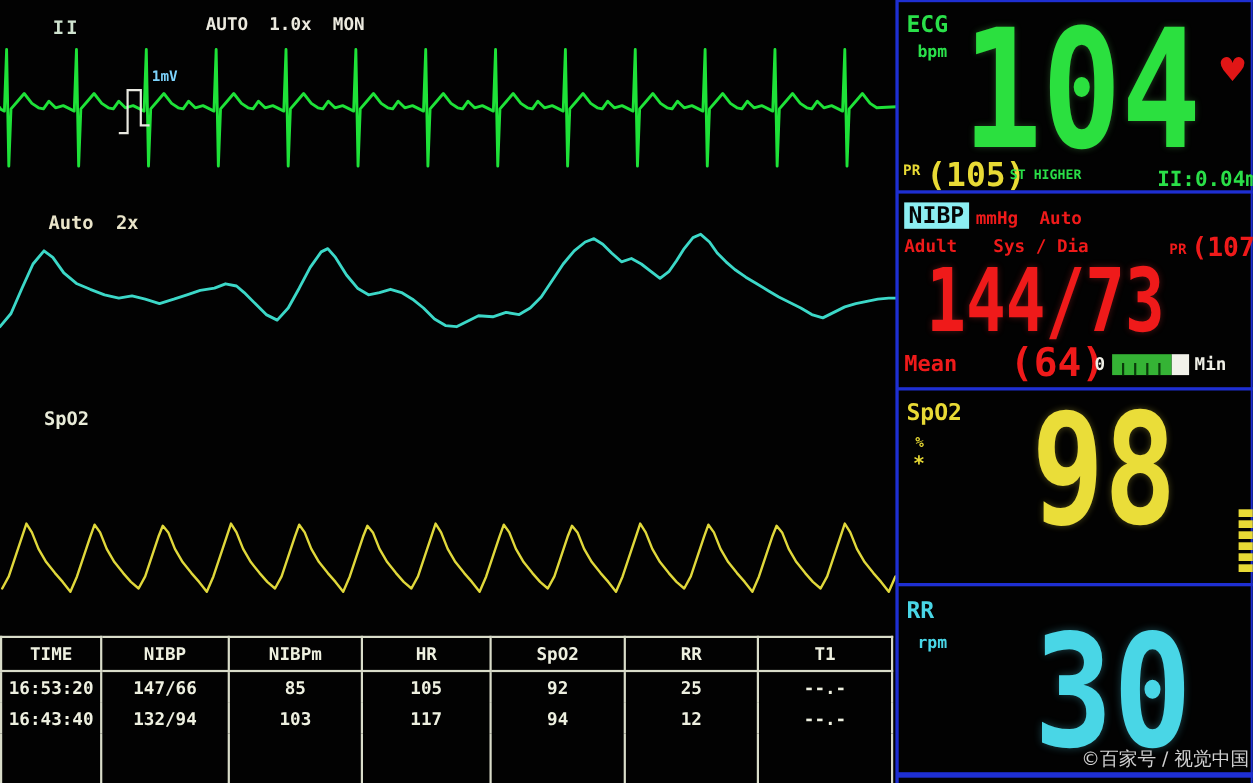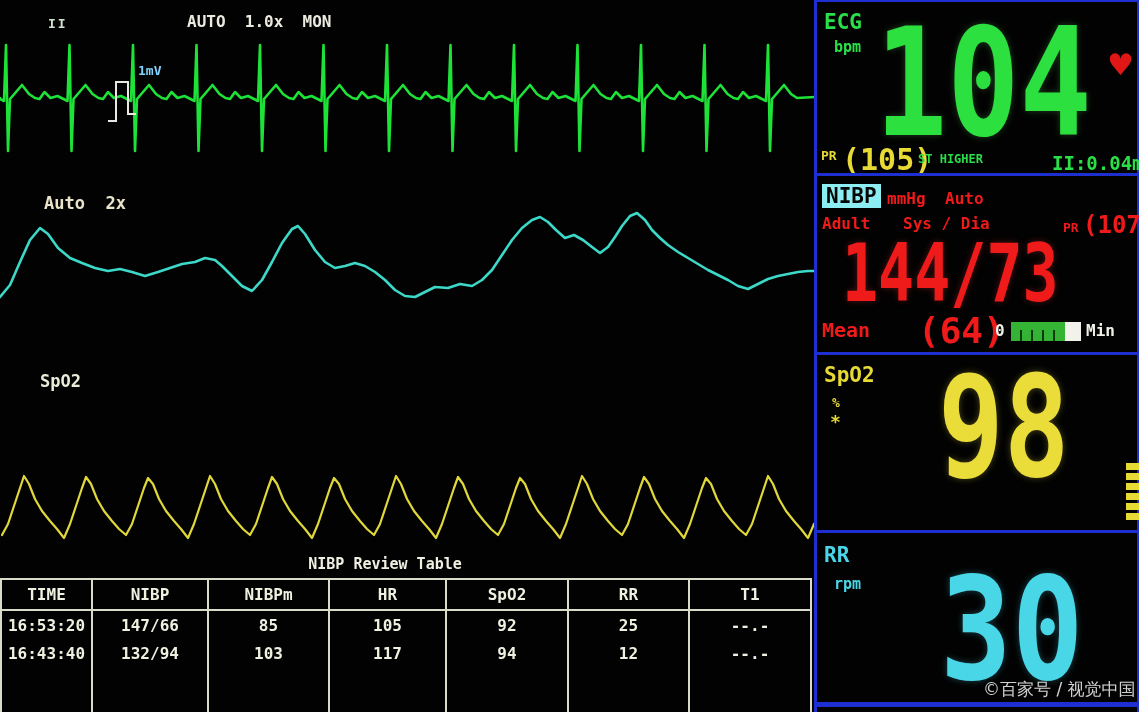--- a/index.html
+++ b/index.html
@@ -3,21 +3,21 @@
 <meta charset="utf-8">
 <style>
   html,body{margin:0;padding:0;background:#111;}
   #monitor{
     position:relative;width:1139px;height:712px;background:#020202;
     overflow:hidden;font-family:"DejaVu Sans Mono",monospace;
   }
   .abs{position:absolute;}
   .noselect{user-select:none;}
   
-  .lbl-lead{color:#cfe3cf;font-size:13px;font-weight:bold;letter-spacing:2px;}
+  .lbl-lead{color:#cfe3cf;font-size:17px;font-weight:bold;letter-spacing:2px;}
   .lbl-mode{color:#eceadf;font-size:16px;font-weight:bold;white-space:pre;}
   .lbl-cal{color:#7dd3fc;font-size:13px;font-weight:bold;}
   .lbl-resp{color:#e9e4c9;font-size:17px;font-weight:bold;white-space:pre;}
   .lbl-spo2w{color:#e9ecd9;font-size:17px;font-weight:bold;}
   
   .section{position:absolute;left:815px;width:352px;overflow:hidden;background:transparent;padding-left:20px;}
   .blue{background:#1e2fd2;position:absolute;}
   .p-title-g{color:#2ae04a;font-size:21px;font-weight:bold;}
   .p-unit-g{color:#2ae04a;font-size:15px;font-weight:bold;}
   .bignum{font-weight:bold;line-height:1;transform-origin:left top;text-shadow:0 0 8px rgba(120,255,120,.25);}
@@ -66,21 +66,20 @@
     <polyline fill="none" stroke="#e0d83b" stroke-width="2.2" stroke-linejoin="round" stroke-linecap="round" points="2,535 8,524 14,506 20,488 24,476 29,484 35,499 42,511 50,521 57,529 64,538 70,524 76,506 82,488 86,477 91,484 97,499 104,511 112,521 119,529 126,535 132,524 138,506 144,488 148,478 153,484 159,499 166,511 174,521 181,529 188,538 194,524 200,506 206,488 210,476 215,484 221,499 228,511 236,521 243,529 250,535 256,524 262,506 268,488 272,477 277,484 283,499 290,511 298,521 305,529 312,538 318,524 324,506 330,488 334,478 339,484 345,499 352,511 360,521 367,529 374,535 380,524 386,506 392,488 396,476 401,484 407,499 414,511 422,521 429,529 436,538 442,524 448,506 454,488 458,477 463,484 469,499 476,511 484,521 491,529 498,535 504,524 510,506 516,488 520,478 525,484 531,499 538,511 546,521 553,529 560,538 566,524 572,506 578,488 582,476 587,484 593,499 600,511 608,521 615,529 622,535 628,524 634,506 640,488 644,477 649,484 655,499 662,511 670,521 677,529 684,538 690,524 696,506 702,488 706,478 711,484 717,499 724,511 732,521 739,529 746,535 752,524 758,506 764,488 768,476 773,484 779,499 786,511 794,521 801,529 808,538 814,524"></polyline>
     <polyline points="108,121 116,121 116,82 128,82 128,114 136,114" fill="none" stroke="#e8e8e0" stroke-width="2"></polyline>
   </svg>
 
   <div class="abs lbl-lead" style="left:48px;top:16px;">II</div>
   <div class="abs lbl-mode" style="left:187px;top:12px;">AUTO  1.0x  MON</div>
   <div class="abs lbl-cal" style="left:138px;top:63px;">1mV</div>
   <div class="abs lbl-resp" style="left:44px;top:193px;">Auto  2x</div>
   <div class="abs lbl-spo2w" style="left:40px;top:371px;">SpO2</div>
 
-  <div class="abs tbl-title" style="left:0;top:555px;width:770px;text-align:center;">NIBP Review Table</div>
   <table id="rtable" class="abs" style="left:0;top:578px;">
     <colgroup>
       <col style="width:91px">
         <col style="width:116px">
         <col style="width:121px">
       <col style="width:117px">
         <col style="width:122px">
         <col style="width:121px">
         <col style="width:122px">
     </colgroup>

